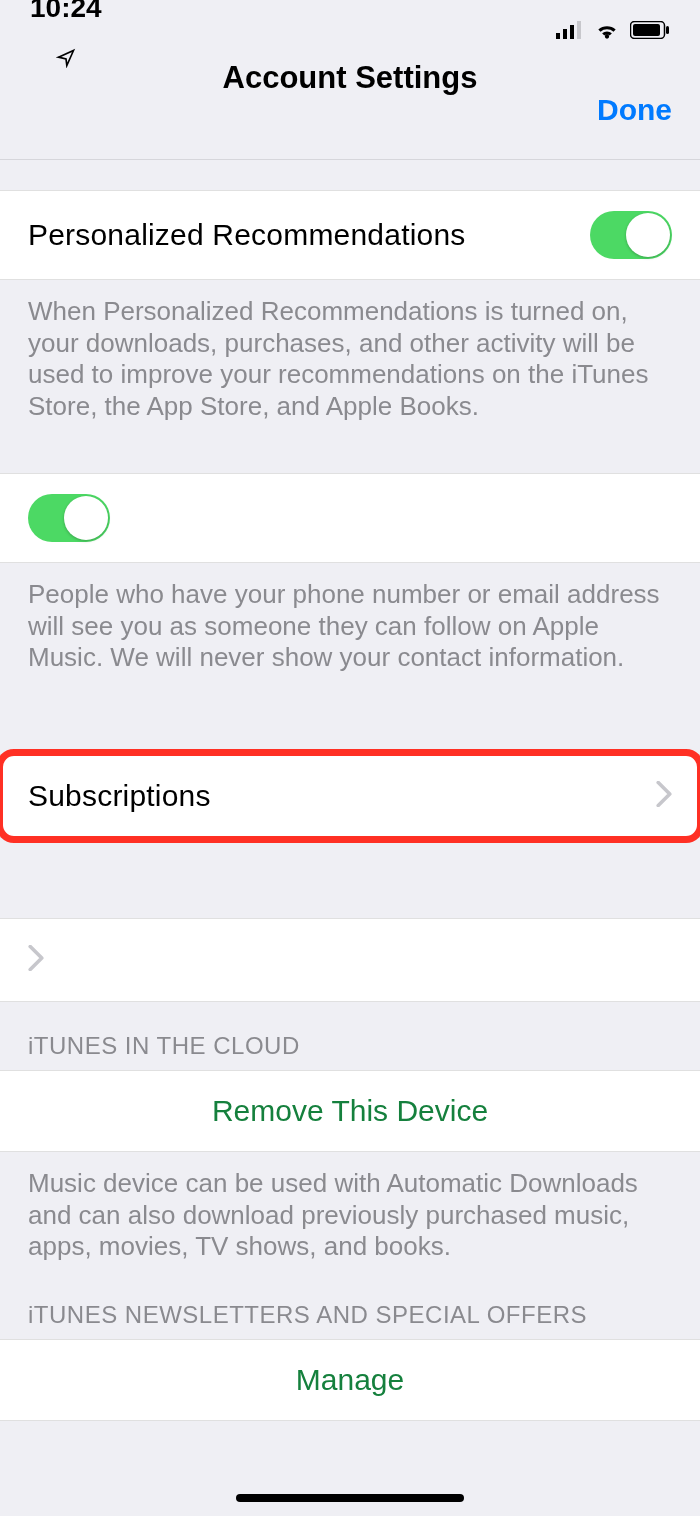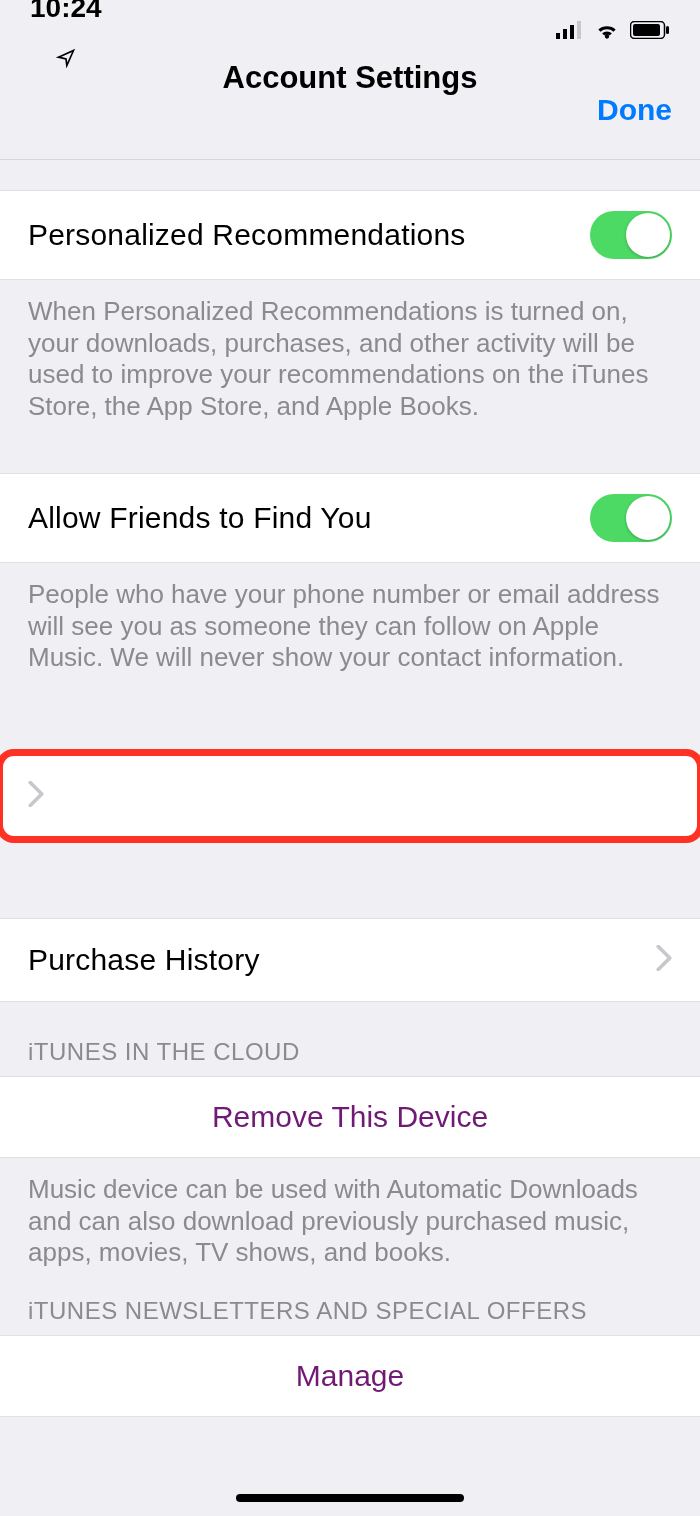--- a/index.html
+++ b/index.html
@@ -10,25 +10,25 @@
   .icon { display:inline-flex; }
   .navbar { height:100px; position:relative; display:flex; justify-content:center; border-bottom:1px solid rgba(0,0,0,0.1);}
   .navtitle { font-size:31px; font-weight:700; }
   .navright { position:absolute; right:28px; top:50%; transform:translateY(-50%); font-size:30px; font-weight:600; color:#007aff; }
   .group-spacer-30 { height:30px; }
   .group-spacer-50 { height:50px; }
   .group-spacer-80 { height:80px; }
   .cell { background:#fff; border-top:1px solid rgba(0,0,0,0.12); border-bottom:1px solid rgba(0,0,0,0.12); padding:20px 28px; display:flex; align-items:center; justify-content:space-between; min-height:84px;gap:40px; }
   .cell-label { font-size:30px; letter-spacing:0.2px; }
   .footer { padding:16px 20px 0 28px; font-size:26px; line-height:1.22; color:#8a8a8f; }
-  .header-label { padding:36px 28px 10px 28px; font-size:24px; color:#8a8a8f; letter-spacing:0.5px; }
+  .header-label { padding:20px 28px 10px 28px; font-size:24px; color:#8a8a8f; letter-spacing:0.5px;margin-top:10px; }
   .toggle { width:82px; height:48px; border-radius:24px; background:#4cd964; position:relative; flex:0 0 auto; }
   .toggle .knob { width:44px; height:44px; border-radius:50%; background:#fff; position:absolute; top:2px; right:2px; box-shadow:0 1px 3px rgba(0,0,0,0.25); }
   .chevron { color:#c7c7cc; }
-  .link-cell { background:#fff; border-top:1px solid rgba(0,0,0,0.12); border-bottom:1px solid rgba(0,0,0,0.12); padding:20px 28px; text-align:center; font-size:30px; color:#701a75; min-height:82px; display:flex; align-items:center; justify-content:center; }
+  .link-cell { background:#fff; border-top:1px solid rgba(0,0,0,0.12); border-bottom:1px solid rgba(0,0,0,0.12); padding:20px 28px; text-align:center; font-size:30px; color:#15803d; min-height:82px; display:flex; align-items:center; justify-content:center; }
   .highlight { position:relative; }
   .highlight::after { content:""; position:absolute; inset:-6px -4px -6px -4px; border:7px solid #ff3024; border-radius:18px; pointer-events:none; }
   .home-indicator { position:absolute; bottom:14px; left:50%; transform:translateX(-50%); width:228px; height:8px; background:#000; border-radius:4px; }
 </style>
 </head>
 <body>
 
 <div class="statusbar">
   <div class="sb-left">
     <span>10:24</span>
@@ -73,41 +73,40 @@
   <div class="cell-label">Personalized Recommendations</div>
   <div class="toggle">
       <div class="knob"></div>
     </div>
 </div>
 <div class="footer">When Personalized Recommendations is turned on, your downloads, purchases, and other activity will be used to improve your recommendations on the iTunes Store, the App Store, and Apple Books.</div>
 
 <div class="group-spacer-50"></div>
 
 <div class="cell">
-  <div class="cell-label">Allow Friends to Find You</div>
   <div class="toggle">
       <div class="knob"></div>
     </div>
 </div>
 <div class="footer">People who have your phone number or email address will see you as someone they can follow on Apple Music. We will never show your contact information.</div>
 
 <div class="group-spacer-80"></div>
 
 <div class="cell highlight">
+  <div class="cell-label">Subscriptions</div>
   <span class="chevron">
     <svg width="16" height="26" viewBox="0 0 10 18" fill="none" stroke="#c7c7cc" stroke-width="2.5" stroke-linecap="round" stroke-linejoin="round">
         <polyline points="1,1 9,9 1,17"></polyline>
       </svg>
   </span>
 </div>
 
 <div class="group-spacer-80"></div>
 
 <div class="cell">
-  <div class="cell-label">Purchase History</div>
   <span class="chevron">
     <svg width="16" height="26" viewBox="0 0 10 18" fill="none" stroke="#c7c7cc" stroke-width="2.5" stroke-linecap="round" stroke-linejoin="round">
         <polyline points="1,1 9,9 1,17"></polyline>
       </svg>
   </span>
 </div>
 
 <div class="header-label">iTUNES IN THE CLOUD</div>
 <div class="link-cell">Remove This Device</div>
 <div class="footer">Music device can be used with Automatic Downloads and can also download previously purchased music, apps, movies, TV shows, and books.</div>

